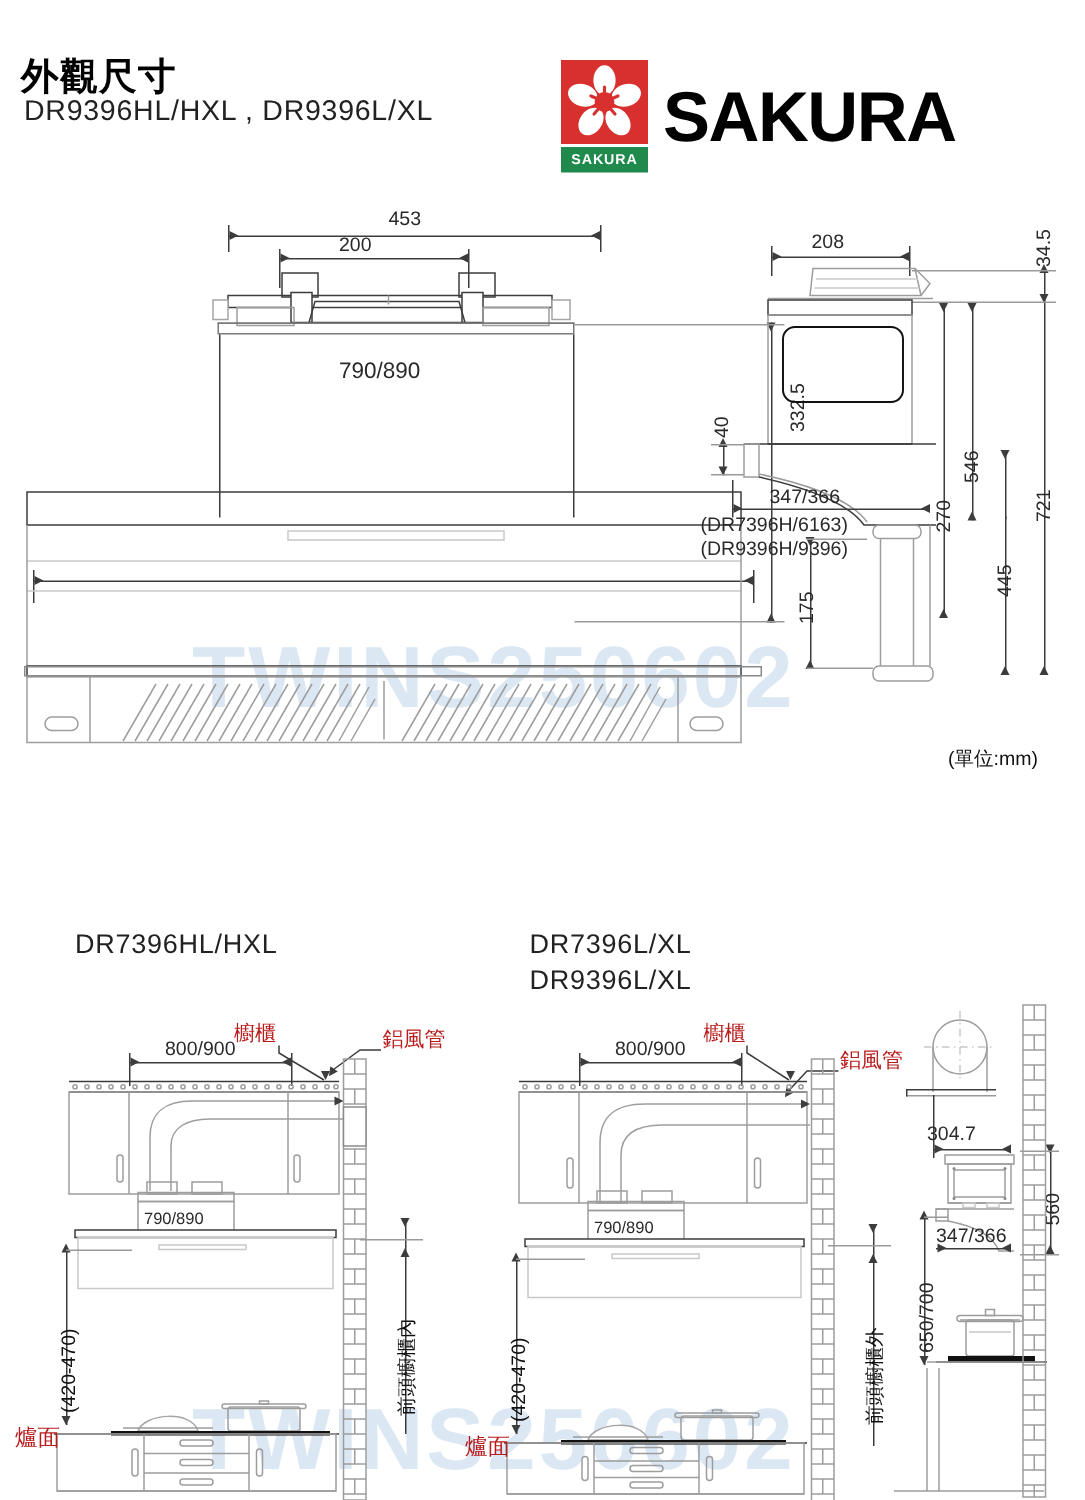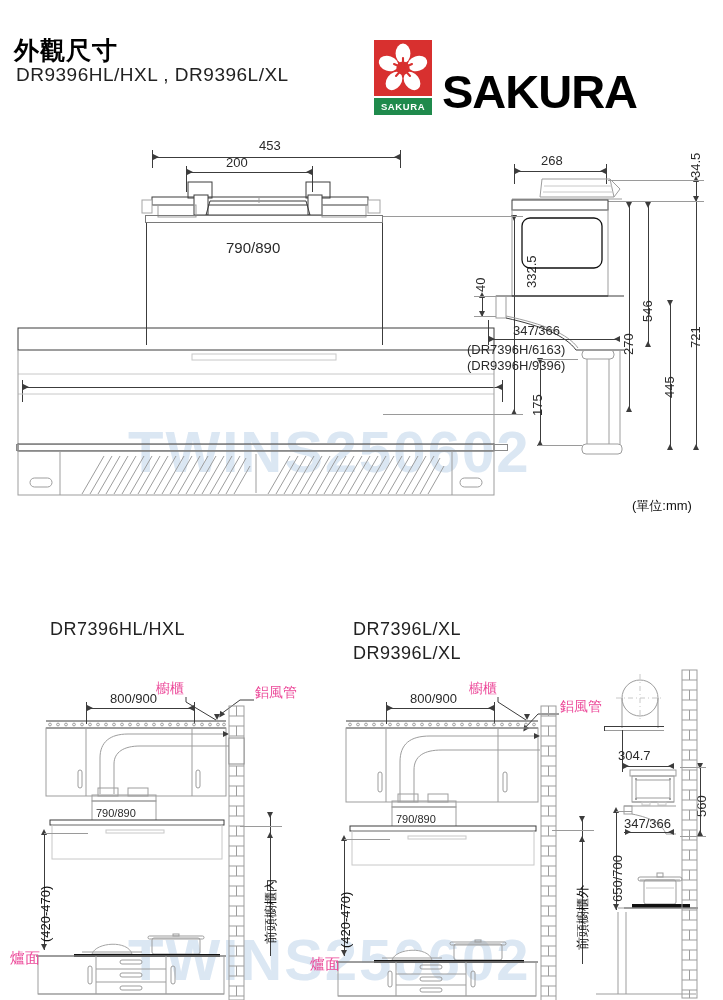--- a/index.html
+++ b/index.html
@@ -45,21 +45,21 @@
     line-height: 25px;
     letter-spacing: 0.5px;
     color: #222;
     white-space: nowrap;
   }
   #models-main { left: 16px; top: 62px; }
   #models-left { left: 50px; top: 617px; font-size: 18px; line-height: 24px; }
   #models-mid  { left: 353px; top: 617px; font-size: 18px; line-height: 24px; }
 
   
-  .logo { position: absolute; left: 374px; top: 40px; display: flex; align-items: flex-end; gap: 10px; }
+  .logo { position: absolute; left: 374px; top: 40px; display: flex; align-items: center; gap: 10px; }
   .logo-mark { width: 58px; height: 75px; position: relative; }
   .logo-red {
     position: absolute; left: 0; top: 0; width: 58px; height: 56px;
     background: #d8302f;
   }
   .logo-green {
     position: absolute; left: 0; top: 58px; width: 58px; height: 17px;
     background: #1f8a4c; display: flex; align-items: center; justify-content: center;
   }
   .logo-green span { color: #fff; font-size: 9.5px; font-weight: bold; letter-spacing: 0.6px; }
@@ -76,21 +76,21 @@
 
   .dim {
     position: absolute;
     font-size: 13px;
     color: #2a2a2a;
     white-space: nowrap;
     font-family: "Liberation Sans", sans-serif;
   }
   .dim-sm { font-size: 11px; }
   .dim-v { transform-origin: left top; }
-  .lbl-cn { position: absolute; font-size: 14px; color: #ec4899; white-space: nowrap; font-family: Liberation Mono, monospace; }
+  .lbl-cn { position: absolute; font-size: 14px; color: #b91c1c; white-space: nowrap; font-family: Liberation Mono, monospace; }
   .lbl-cn-v { position: absolute; font-size: 13px; color: #111; white-space: nowrap; transform-origin: left top; }
 
   
   .arw { position: absolute; width: 0; height: 0; }
   .arw-l { border-top: 3px solid transparent; border-bottom: 3px solid transparent; border-right: 6px solid #3c3c3c; }
   .arw-r { border-top: 3px solid transparent; border-bottom: 3px solid transparent; border-left: 6px solid #3c3c3c; }
   .arw-u { border-left: 3px solid transparent; border-right: 3px solid transparent; border-bottom: 6px solid #3c3c3c; }
   .arw-d { border-left: 3px solid transparent; border-right: 3px solid transparent; border-top: 6px solid #3c3c3c; }
 
   .unit-note { position: absolute; left: 632px; top: 497px; font-size: 13px; color: #111; }
@@ -267,21 +267,21 @@
     <div class="box" style="left:16px; top:314px; width:492px; height:7px; border-color:#8a8a8a;"></div>
   </div>
 
   <div class="dwg" id="side-view" style="left:440px; top:140px; width:283px; height:350px;">
 
     <div class="ln ln-h" style="left:74px; top:31px; width:92px;"></div>
     <div class="ln ln-v" style="left:74px; top:24px; height:20px;"></div>
     <div class="ln ln-v" style="left:166px; top:24px; height:20px;"></div>
     <div class="arw arw-r" style="left:75px; top:28px;"></div>
     <div class="arw arw-l" style="left:160px; top:28px;"></div>
-    <div class="dim" style="left:101px; top:13px;">268</div>
+    <div class="dim" style="left:101px; top:13px;">208</div>
 
     <div class="ln ln-v" style="left:256px; top:39px; height:23px;"></div>
     <div class="arw arw-u" style="left:253px; top:36px;"></div>
     <div class="arw arw-d" style="left:253px; top:56px;"></div>
     <div class="ln ln-h ln-thin" style="left:168px; top:40px; width:96px;"></div>
     <div class="ln ln-h ln-thin" style="left:168px; top:61px; width:96px;"></div>
     <div class="dim dim-v" style="left:248px; top:38px; transform:rotate(-90deg);">34.5</div>
 
     <svg style="position:absolute; left:70px; top:33px;" width="114" height="32">
       <path class="st-thin" d="M32 6 L100 6 L104 24 L30 24 Z"></path>

